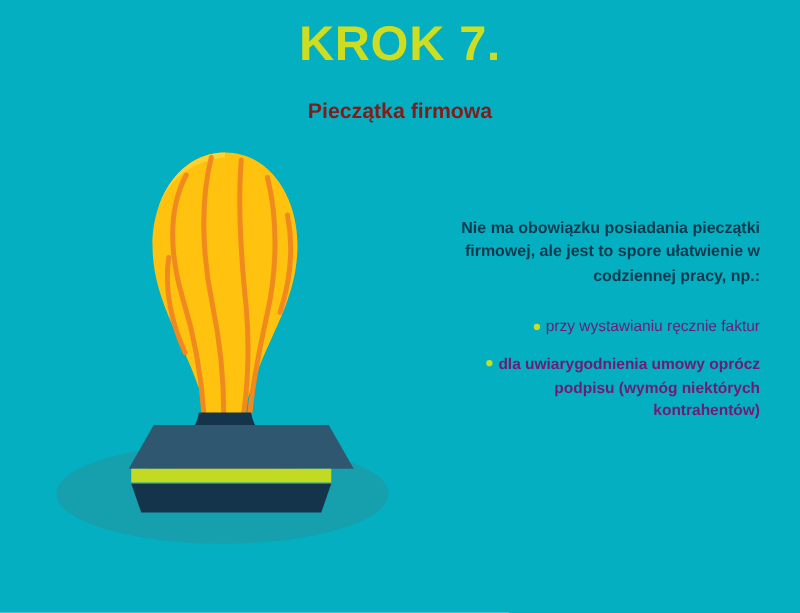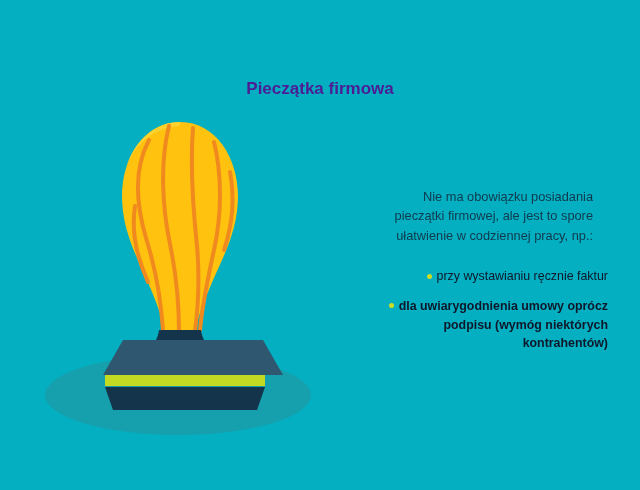--- a/index.html
+++ b/index.html
@@ -34,21 +34,21 @@
     line-height: 1;
   }
   #step-subtitle {
     position: absolute;
     left: 0;
     top: 80px;
     width: 640px;
     text-align: center;
     font-size: 17px;
     font-weight: bold;
-    color: #4c1d95;
+    color: #7f1d1d;
     line-height: 1.1;
   }
 
   
   #stamp-illustration {
     position: absolute;
     left: 30px;
     top: 110px;
     width: 300px;
     height: 330px;
@@ -60,34 +60,34 @@
   
   #info-panel {
     position: absolute;
     right: 32px;
     top: 172px;
     width: 240px;
     text-align: right;
   }
   #intro-paragraph {
     font-size: 12.8px;
-    font-weight: normal;
+    font-weight: bold;
     color: #11394E;
     line-height: 1.52;
-    margin: 15px;
+    margin: 0;
   }
   #benefit-list {
     list-style: none;
     margin: 22px 0 0 0;
     padding: 0;
   }
   .benefit-item {
     position: relative;
     font-size: 12.4px;
-    color: #0f172a;
+    color: #701a75;
     line-height: 1.5;
     margin-bottom: 11px;
   }
   .benefit-item:last-child {
     margin-bottom: 0;
     font-weight: bold;
   }
   .benefit-bullet {
     display: inline-block;
     width: 5px;
@@ -100,20 +100,21 @@
   }
   .benefit-text {
     display: inline;
   }
 </style>
 </head>
 <body>
 
 <div id="slide">
 
+  <div id="step-title">KROK 7.</div>
   <div id="step-subtitle">Pieczątka firmowa</div>
 
   <div id="stamp-illustration">
     <svg width="300" height="330" viewBox="0 0 300 330" xmlns="http://www.w3.org/2000/svg">
 
       <ellipse cx="148" cy="285" rx="133" ry="40" fill="#16A0AE"></ellipse>
 
       <path d="M150 12
                C 186 12 208 48 208 86
                C 208 124 190 152 178 182

